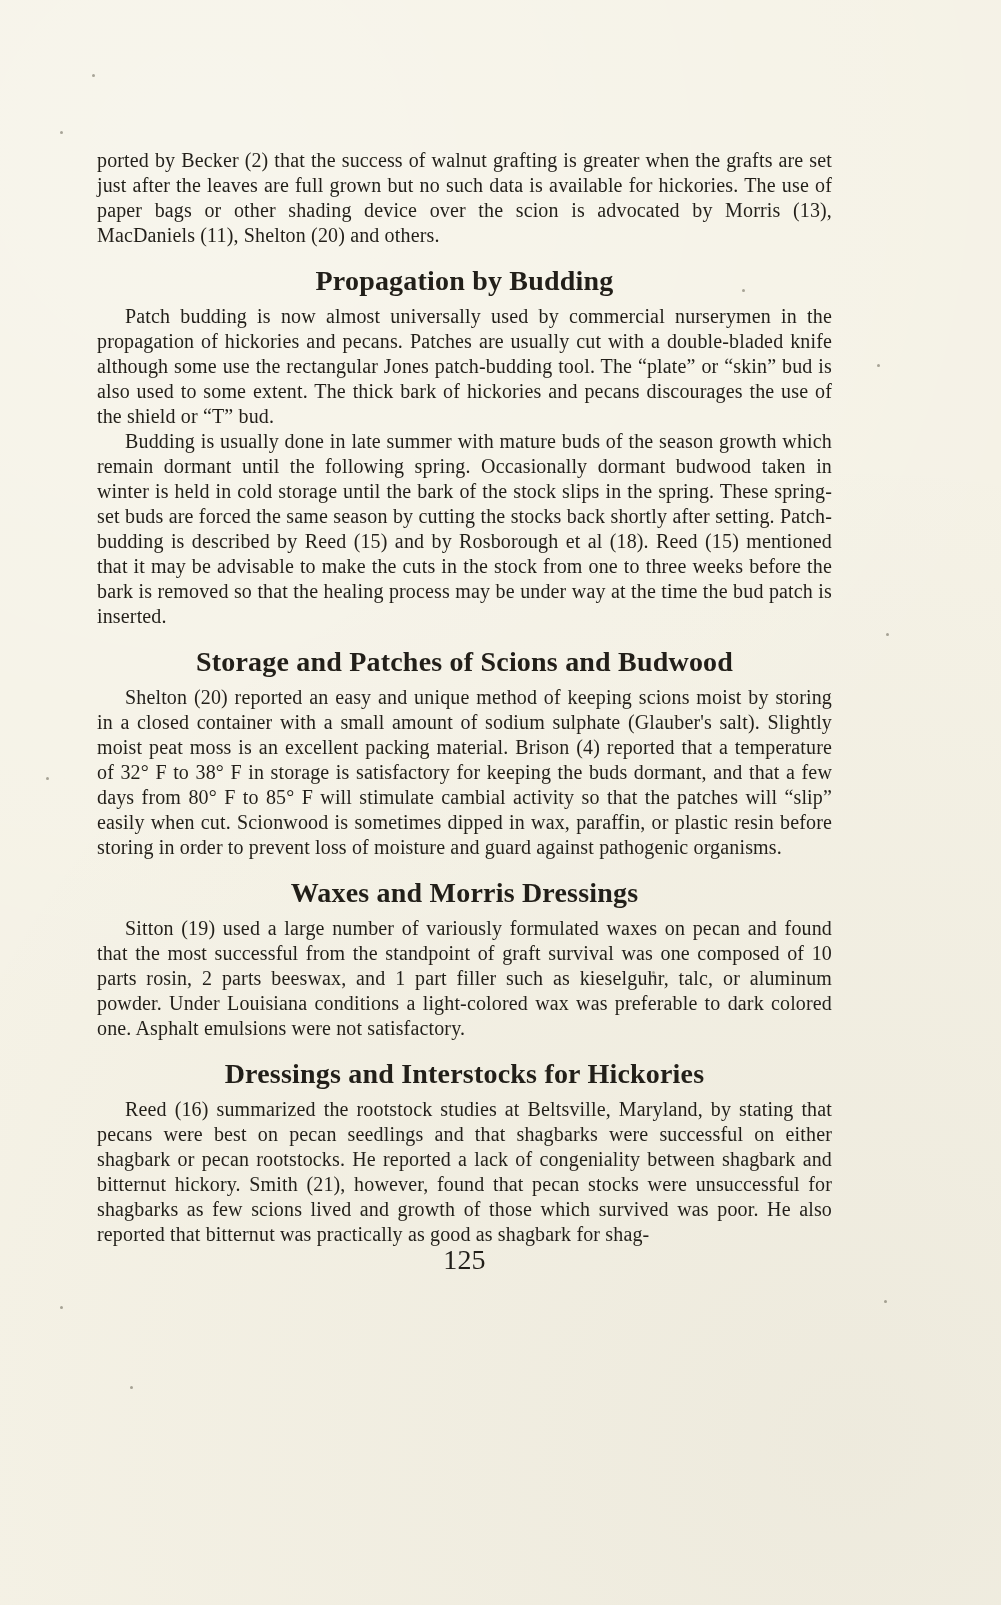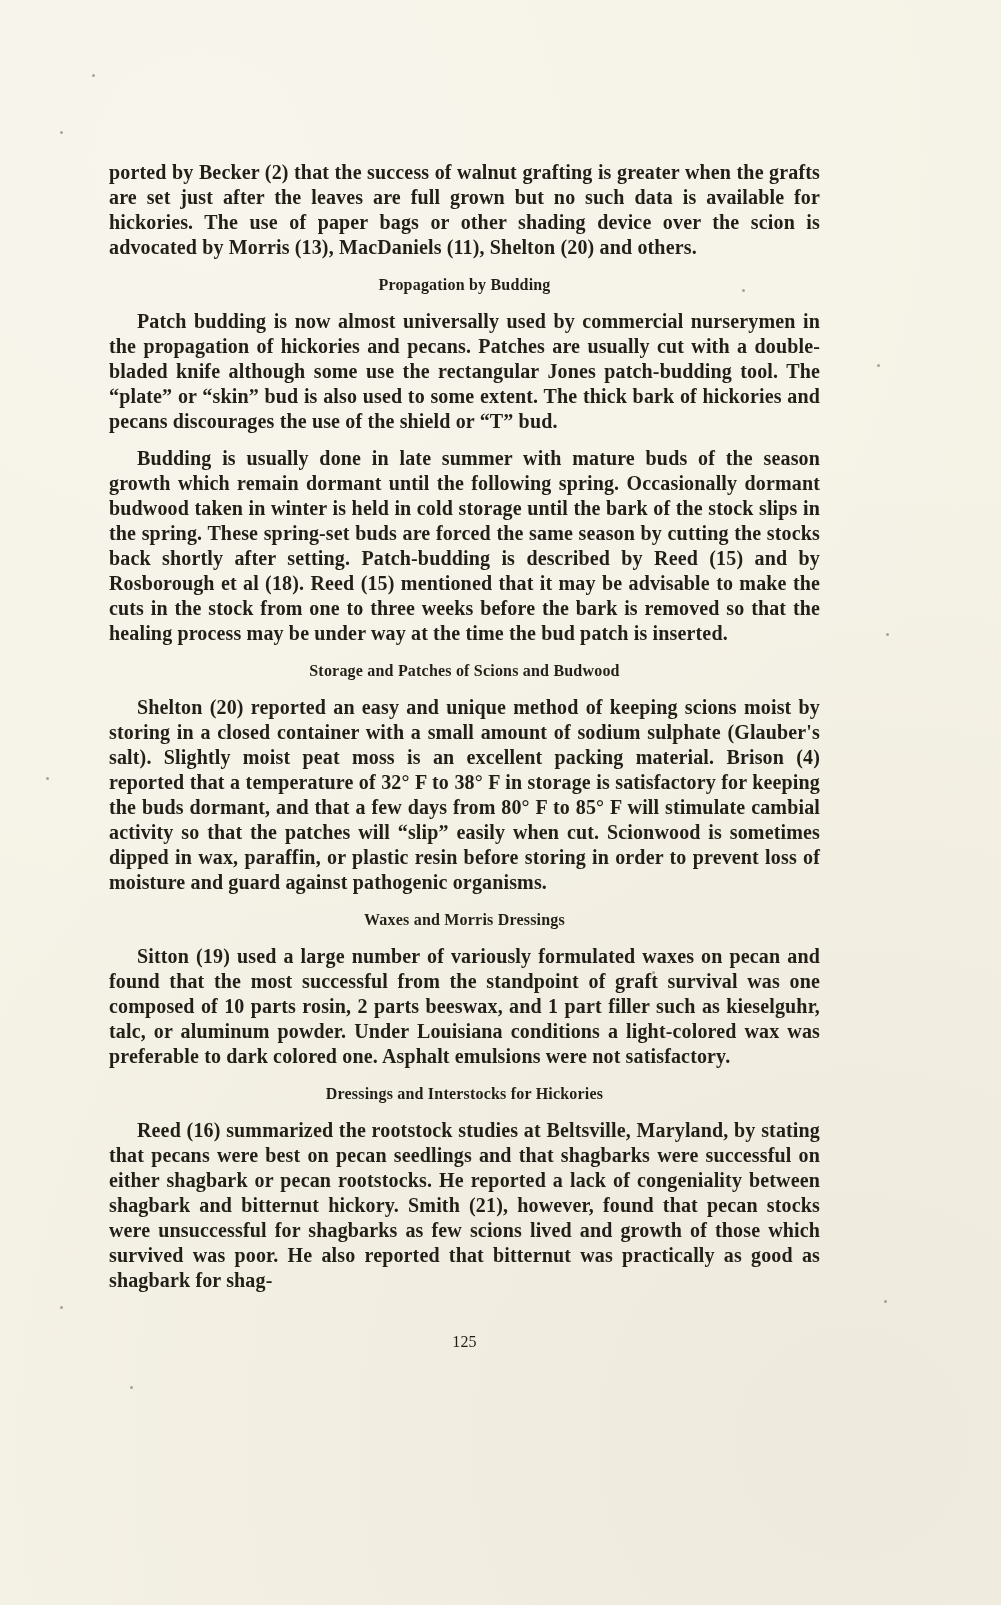--- a/index.html
+++ b/index.html
@@ -28,39 +28,37 @@
     left: 97px;
     top: 148px;
     width: 735px;
     font-size: 20px;
     line-height: 25px;
     letter-spacing: 0.15px;
     color: #221f19;
     text-align: justify;
   }
   .para {
-    margin: 12px;
+    margin: 0;
     text-indent: 0;
-    font-weight: bold;
   }
   .para.indent {
     text-indent: 1.4em;
   }
   .heading {
-    font-size: 16px;
+    font-size: 28px;
     font-weight: bold;
     text-align: center;
-    margin: 11px 0 11px 0;
+    margin: 20px 0 11px 0;
     line-height: 25px;
     letter-spacing: 0.2px;
   }
   .page-number {
     text-align: center;
-    margin-top: 36px;
-    font-size: 16px;
+    font-size: 28px;
     color: #221f19;
   }
   .speck {
     position: absolute;
     background: rgba(70, 66, 52, 0.45);
     border-radius: 50%;
     width: 3px;
     height: 3px;
   }
 </style>

